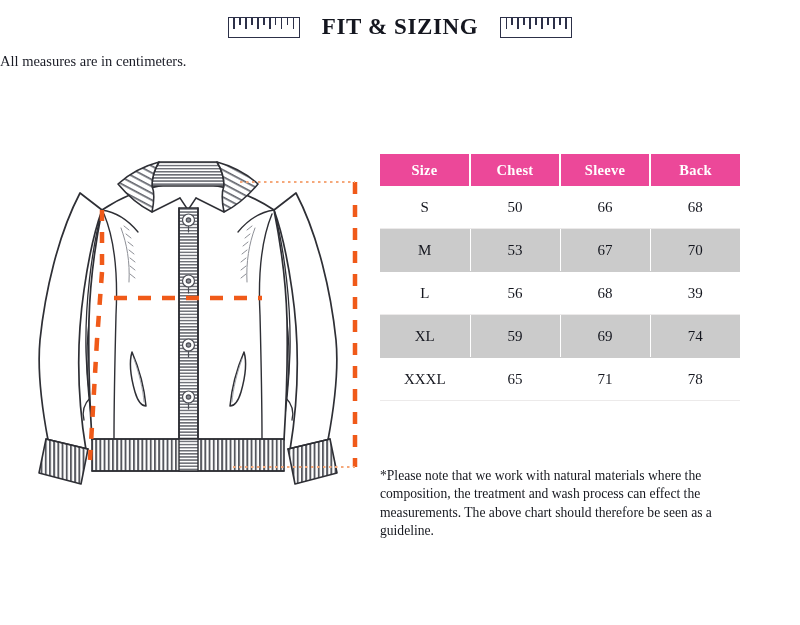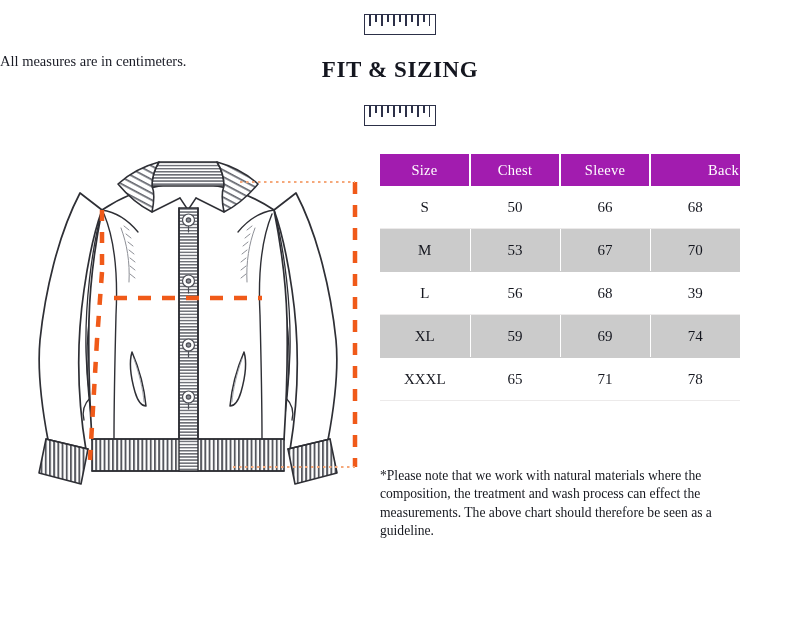--- a/index.html
+++ b/index.html
@@ -25,21 +25,20 @@
   }
   .title-row {
     position: absolute;
     top: 14px;
     left: 0;
     width: 800px;
     display: flex;
     align-items: center;
     justify-content: center;
     gap: 22px;
-    flex-direction: column;
   }
   .ruler {
     width: 72px;
     height: 21px;
     border: 1.6px solid #2c3048;
     background: #ffffff;
     position: relative;
     box-sizing: border-box;
   }
   .ruler .ticks {
@@ -91,30 +90,30 @@
     left: 380px;
     top: 154px;
     width: 360px;
   }
   table.size-table {
     border-collapse: collapse;
     width: 360px;
     table-layout: fixed;
   }
   table.size-table th {
-    background: #a21caf;
+    background: #ec4899;
     color: #ffffff;
-    font-weight: 400;
+    font-weight: 700;
     font-size: 14.5px;
     height: 30px;
     text-align: center;
     border-right: 2px solid #ffffff;
     letter-spacing: 0.3px;
   }
-  table.size-table th:last-child { border-right: none; text-align: right; }
+  table.size-table th:last-child { border-right: none; }
   table.size-table td {
     height: 40px;
     text-align: center;
     font-size: 15px;
     color: #15171f;
     border-right: 1px solid #ffffff;
     border-bottom: 1px solid #eceaea;
     background: #ffffff;
   }
   table.size-table td:last-child { border-right: none; }

